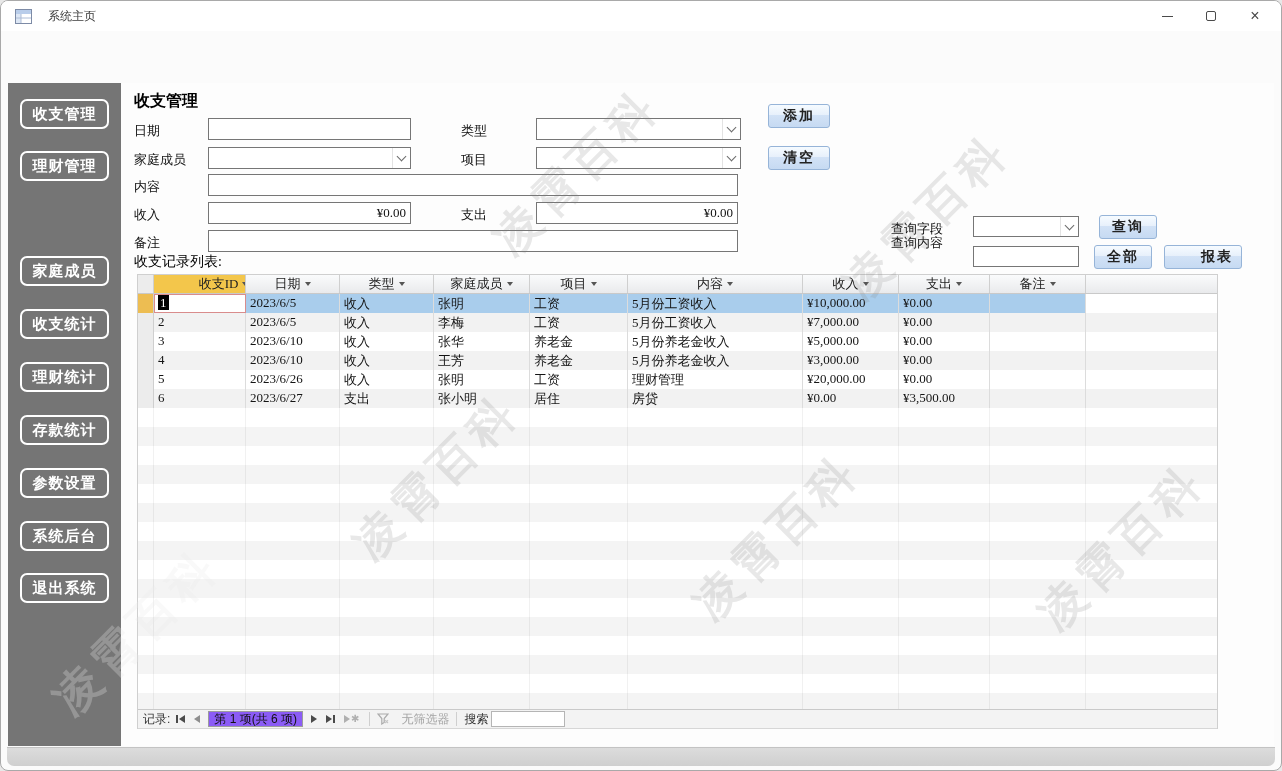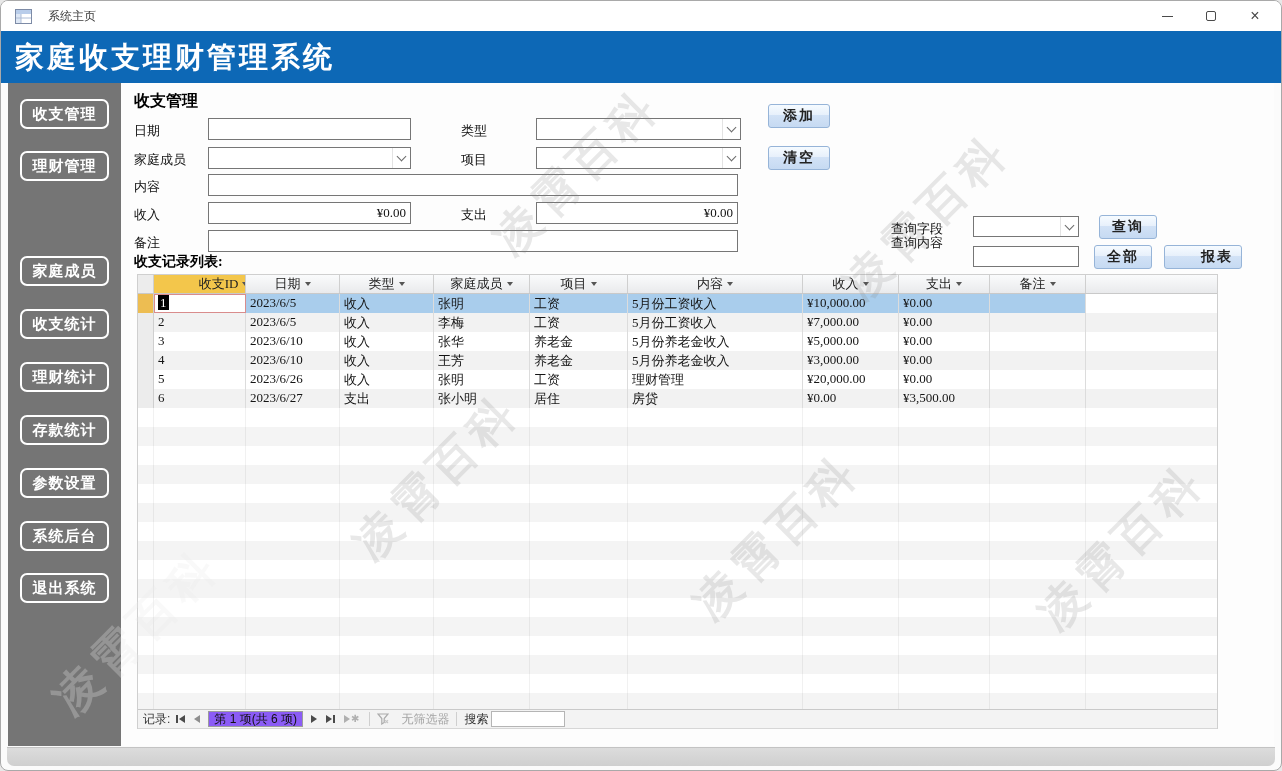--- a/index.html
+++ b/index.html
@@ -48,21 +48,21 @@
     border-left:1px solid #e3e3e3; display:flex; align-items:center; justify-content:center; }
   .chev{ width:7px; height:7px; border-right:1.5px solid #6b6b6b; border-bottom:1.5px solid #6b6b6b;
     transform:rotate(45deg); margin-top:-3px; }
 
   .abtn{ position:absolute; height:24px; border:1px solid #96b4d8; border-radius:3px;
     background:linear-gradient(#f6fbff 0%, #e7f0fb 45%, #d2e2f6 46%, #c6daf2 100%);
     font-size:14px; font-weight:600; color:#222; display:flex; align-items:center; justify-content:center;
     font-family:"Liberation Serif","DejaVu Serif",serif; letter-spacing:2px; cursor:pointer; }
 
   #sectionTitle{ position:absolute; left:13px; top:8px; font-size:16px; font-weight:bold; color:#000; }
-  #tableTitle{ position:absolute; left:13px; top:170px; font-size:14px; font-weight:bold; color:#000; }
+  #tableTitle{ position:absolute; left:13px; top:170px; font-size:14px; font-weight:normal; color:#000; }
 
   #lbl-date{left:13px;top:39px;} #inp-date{left:87px;top:35px;width:203px;}
   #lbl-type{left:340px;top:39px;} #cmb-type{left:415px;top:35px;width:205px;}
   #btn-add{left:647px;top:21px;width:62px;}
   #lbl-member{left:13px;top:68px;} #cmb-member{left:87px;top:64px;width:203px;}
   #lbl-item{left:340px;top:68px;} #cmb-item{left:415px;top:64px;width:205px;}
   #btn-clear{left:647px;top:63px;width:62px;}
   #lbl-content{left:13px;top:95px;} #inp-content{left:87px;top:91px;width:530px;}
   #lbl-income{left:13px;top:123px;} #inp-income{left:87px;top:119px;width:203px;}
   #lbl-expense{left:340px;top:123px;} #inp-expense{left:415px;top:119px;width:202px;}
@@ -152,23 +152,20 @@
         </span>
       <span class="wctrl">
           <span class="glyph-max"></span>
         </span>
       <span class="wctrl">
           <span class="glyph-close">×</span>
         </span>
     </div>
   </div>
 
-  <div class="banner">
-    <h1>家庭收支理财管理系统</h1>
-  </div>
 
   <div class="bodyarea">
 
     <div class="sidebar">
       <div class="side-btn" style="top:16px">收支管理</div>
       <div class="side-btn" style="top:68px">理财管理</div>
       <div class="side-btn" style="top:173px">家庭成员</div>
       <div class="side-btn" style="top:226px">收支统计</div>
       <div class="side-btn" style="top:279px">理财统计</div>
       <div class="side-btn" style="top:332px">存款统计</div>

